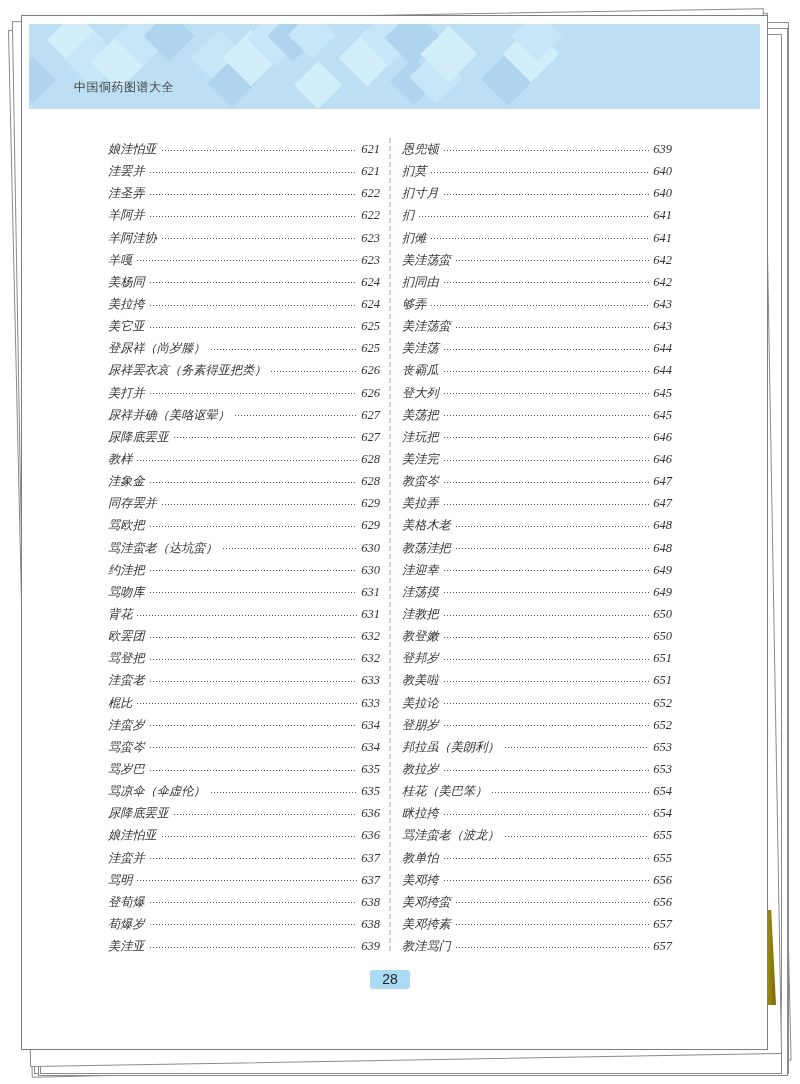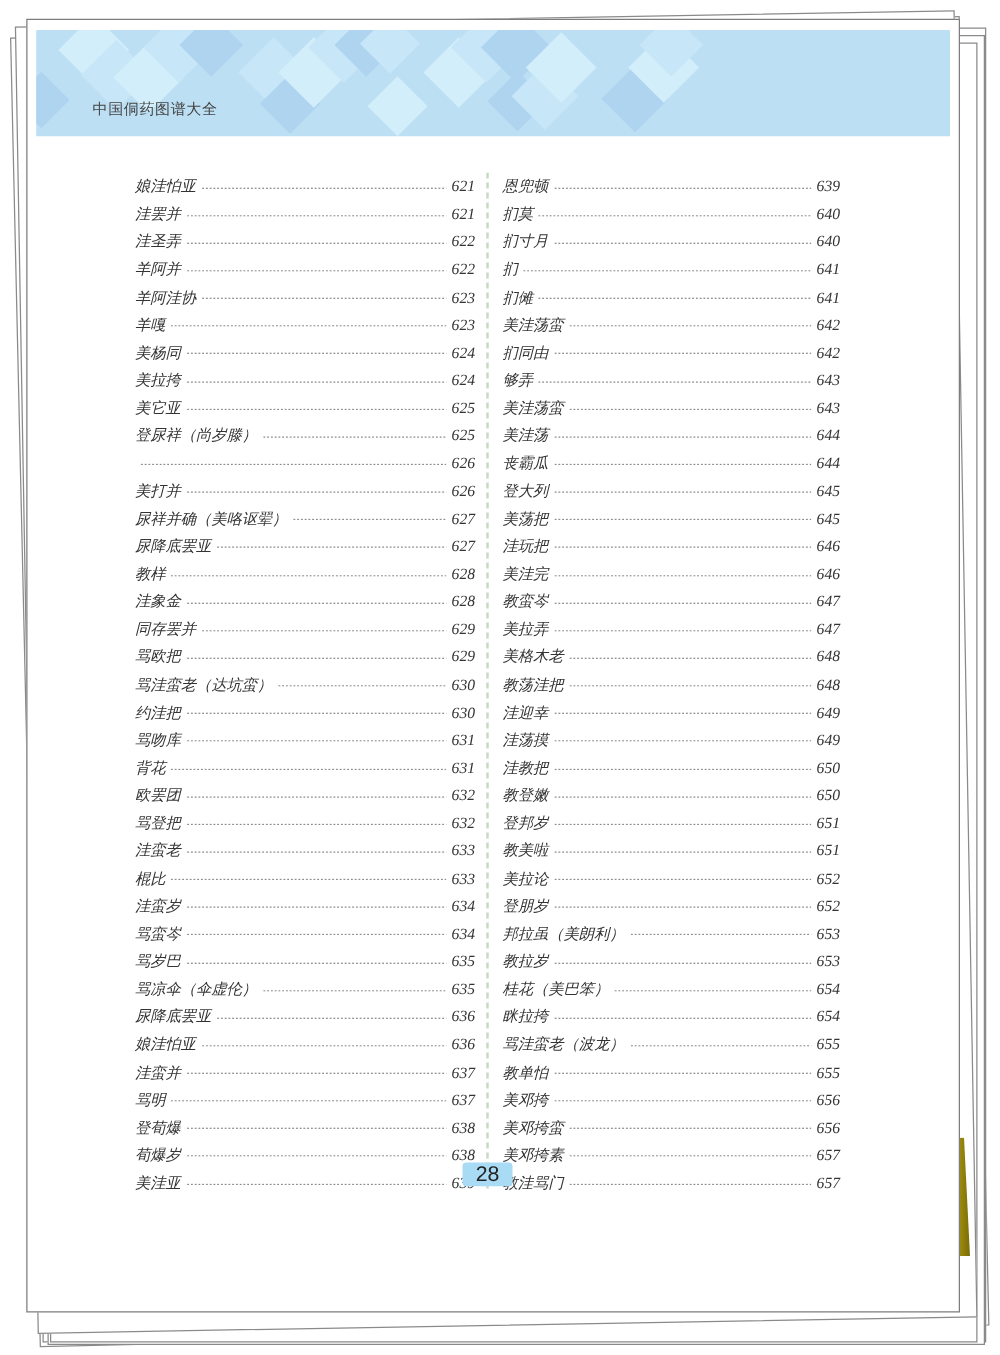--- a/index.html
+++ b/index.html
@@ -51,23 +51,23 @@
     background-size: 3px 2px; background-repeat: repeat-x;
   }
   .row .pg { font-family: "Liberation Serif", "DejaVu Serif", serif; font-size: 12.5px; }
 
   .divider {
     position: absolute; left: 367px; top: 122px; width: 2px; height: 815px;
     background-image: linear-gradient(#c9d9c6 60%, transparent 60%);
     background-size: 2px 8px;
   }
   .page-badge {
-    position: absolute; left: 348px; top: 914px; width: 40px; height: 19px;
+    position: absolute; left: 348px; top: 954px; width: 40px; height: 19px;
     background: #a9dbf5; border-radius: 3px; text-align: center; line-height: 19px;
-    font-family: "Liberation Sans", "DejaVu Sans", sans-serif; font-size: 17px; color: #222;
+    font-family: "Liberation Sans", "DejaVu Sans", sans-serif; font-size: 14px; color: #222;
   }
 </style>
 </head>
 <body>
 
 <div class="sheet s1"></div>
 <div class="navy-edge"></div>
 <div class="sheet s2"></div>
 <div class="sheet s3"></div>
 <div class="sheet s4"></div>
@@ -146,20 +146,21 @@
         <span class="name">美它亚</span>
         <span class="dots"></span>
         <span class="pg">625</span>
       </div>
       <div class="row">
         <span class="name">登尿祥（尚岁滕）</span>
         <span class="dots"></span>
         <span class="pg">625</span>
       </div>
       <div class="row">
+        <span class="name">尿祥罢衣哀（务素得亚把类）</span>
         <span class="dots"></span>
         <span class="pg">626</span>
       </div>
       <div class="row">
         <span class="name">美打并</span>
         <span class="dots"></span>
         <span class="pg">626</span>
       </div>
       <div class="row">
         <span class="name">尿祥并确（美咯讴翚）</span>

